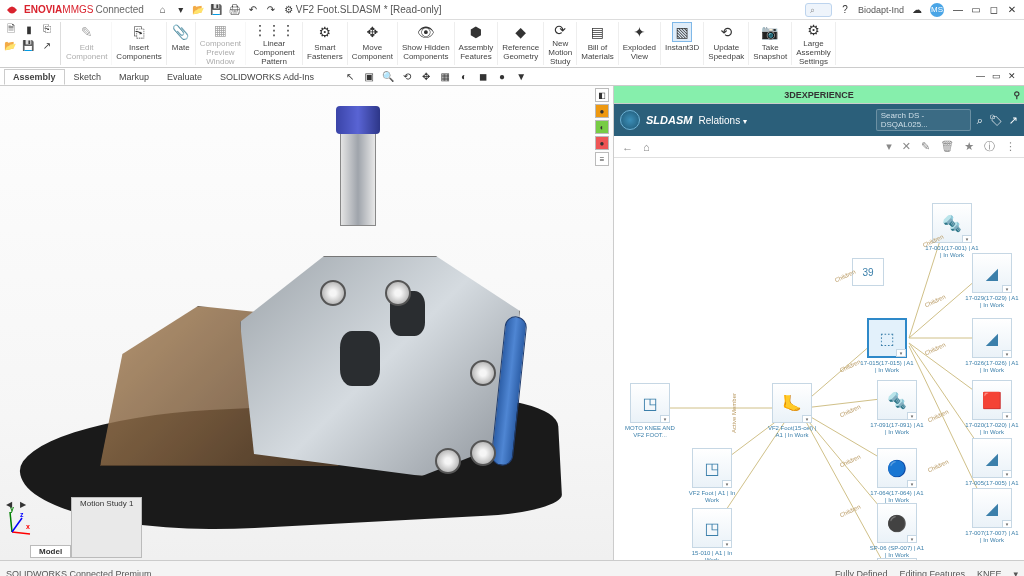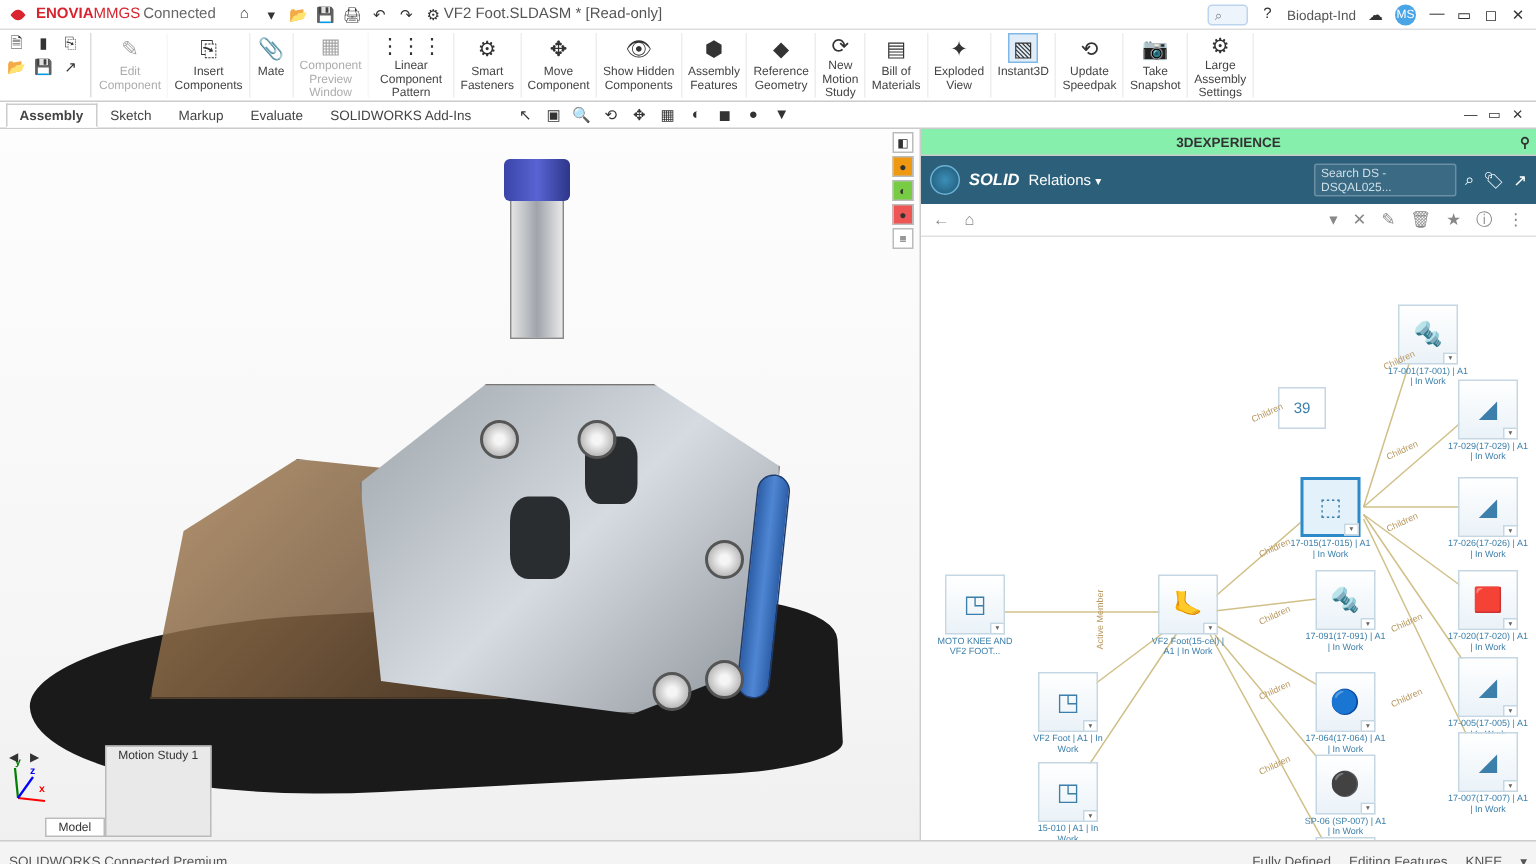--- a/index.html
+++ b/index.html
@@ -62,21 +62,21 @@
   .pylon { position: absolute; left: 300px; top: 0; width: 36px; height: 120px; background: linear-gradient(90deg,#e4e4e4,#9fa4ab,#e8e8e8); border: 1px solid #888; }
   .pylon-cap { position: absolute; left: 296px; top: 0; width: 44px; height: 28px; background: linear-gradient(90deg,#3a44a8,#5964d4,#2d3688); border-radius: 4px; }
   .link { position: absolute; right: 20px; bottom: 70px; width: 22px; height: 150px; background: linear-gradient(90deg,#2d5fa8,#4f86d3,#2d5fa8); border-radius: 12px; transform: rotate(6deg); border: 1px solid #1f3c6f; }
   .bolt { position: absolute; width: 26px; height: 26px; border-radius: 50%; background: radial-gradient(circle,#f5f5f5 20%,#999); border: 2px solid #555; }
   .b1 { left: 430px; bottom: 70px; } .b2 { left: 430px; bottom: 150px; }
   .b3 { left: 395px; bottom: 62px; } .b4 { left: 280px; bottom: 230px; }
   .b5 { left: 345px; bottom: 230px; }
   
   .model-tabs { position: absolute; left: 2px; bottom: 2px; display: flex; gap: 0; }
   .model-tabs .mt { padding: 1px 8px; font-size: 8px; background: #e9e9e9; border: 1px solid #bbb; cursor: pointer; }
-  .model-tabs .mt.active { background: #fff; font-weight: normal; margin-top: 48px; }
+  .model-tabs .mt.active { background: #fff; font-weight: bold; margin-top: 48px; }
   .model-tabs .arrow { width: 14px; height: 14px; display: flex; align-items: center; justify-content: center; font-size: 8px; cursor: pointer; }
   
   
   .xp-panel { width: 410px; display: flex; flex-direction: column; background: #fff; }
   .xp-title { height: 18px; background: #86efac; border-bottom: 1px solid #ccc; font-size: 9px; display: flex; align-items: center; justify-content: center; font-weight: bold; position: relative; }
   .xp-title .pin { position: absolute; right: 4px; font-size: 9px; }
   .xp-header { height: 32px; background: #2b5f7a; color: #fff; display: flex; align-items: center; padding: 0 6px; gap: 6px; }
   .xp-header .compass { width: 20px; height: 20px; border-radius: 50%; background: radial-gradient(circle,#3b8fb8,#1f5673); border: 1px solid #6db2d5; }
   .xp-header .enovia { font-weight: bold; font-size: 11px; font-style: italic; }
   .xp-header .rel { font-size: 10px; }
@@ -294,21 +294,21 @@
     </div>
   </div>
 
   <div class="xp-panel">
     <div class="xp-title">
       <span>3DEXPERIENCE</span>
       <span class="pin">⚲</span>
     </div>
     <div class="xp-header">
       <div class="compass"></div>
-      <span class="enovia">SOLID</span>
+      <span class="enovia">SLDASM</span>
       <span class="rel"><span>Relations</span> <span class="drop">▾</span></span>
       <div class="srch">Search DS - DSQAL025...</div>
       <div class="hicn">⌕</div>
       <div class="hicn">🏷</div>
       <div class="hicn">↗</div>
     </div>
     <div class="xp-toolbar">
       <div class="xicn">←</div>
       <div class="xicn">⌂</div>
       <div class="spacer"></div>

